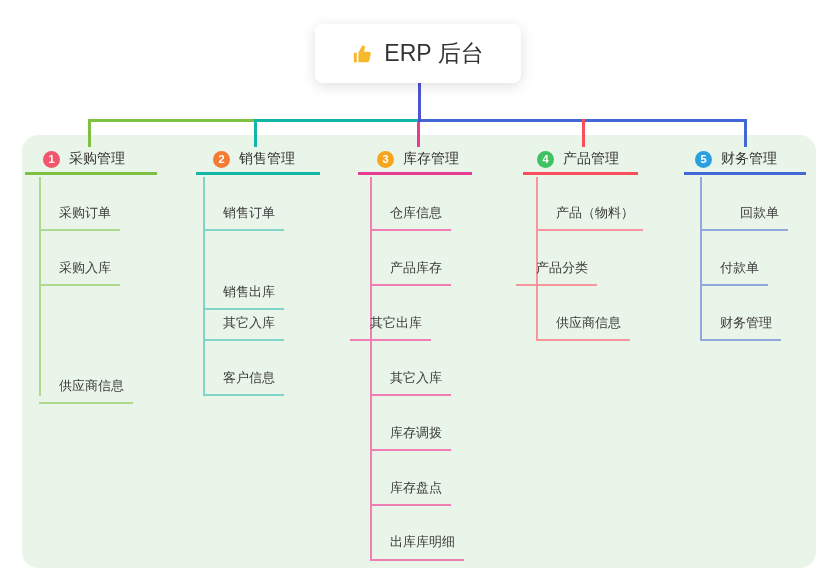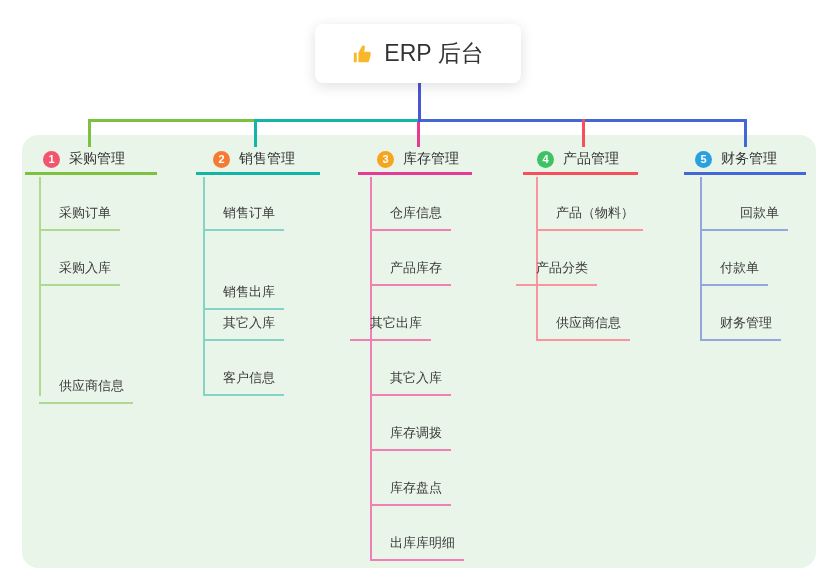--- a/index.html
+++ b/index.html
@@ -70,21 +70,21 @@
     <span class="badge" style="background: rgb(246, 165, 31);">3</span>
     <span class="branch-label">库存管理</span>
   </div>
   <div class="vline" style="left: 370px; top: 177px; height: 384px; width: 2px; background: rgb(239, 127, 181);"></div>
   <div class="child" style="left: 370px; top: 203px; border-bottom-color: rgb(239, 127, 181);">仓库信息</div>
   <div class="child" style="left: 370px; top: 258px; border-bottom-color: rgb(239, 127, 181);">产品库存</div>
   <div class="child" style="left: 350px; top: 313px; border-bottom-color: rgb(239, 127, 181);">其它出库</div>
   <div class="child" style="left: 370px; top: 423px; border-bottom-color: rgb(239, 127, 181);">库存调拨</div>
   <div class="child" style="left: 370px; top: 368px; border-bottom-color: rgb(239, 127, 181);">其它入库</div>
   <div class="child" style="left: 370px; top: 478px; border-bottom-color: rgb(239, 127, 181);">库存盘点</div>
-  <div class="child" style="left: 370px; top: 533px; border-bottom-color: rgb(239, 127, 181);">出库库明细</div>
+  <div class="child" style="left: 370px; top: 533px; border-bottom-color: rgb(239, 127, 181); font-family: Liberation Mono, monospace;">出库库明细</div>
 
   <div class="branch-title" style="left: 523px; width: 115px; padding-left: 14px; border-bottom-color: rgb(248, 80, 91);">
     <span class="badge" style="background: rgb(62, 194, 99);">4</span>
     <span class="branch-label">产品管理</span>
   </div>
   <div class="vline" style="left: 536px; top: 177px; height: 164px; width: 2px; background: rgb(249, 149, 158);"></div>
   <div class="child" style="left: 536px; top: 203px; border-bottom-color: rgb(249, 149, 158);">产品（物料）</div>
   <div class="child" style="left: 516px; top: 258px; border-bottom-color: rgb(249, 149, 158);">产品分类</div>
   <div class="child" style="left: 536px; top: 313px; border-bottom-color: rgb(249, 149, 158);">供应商信息</div>
 

